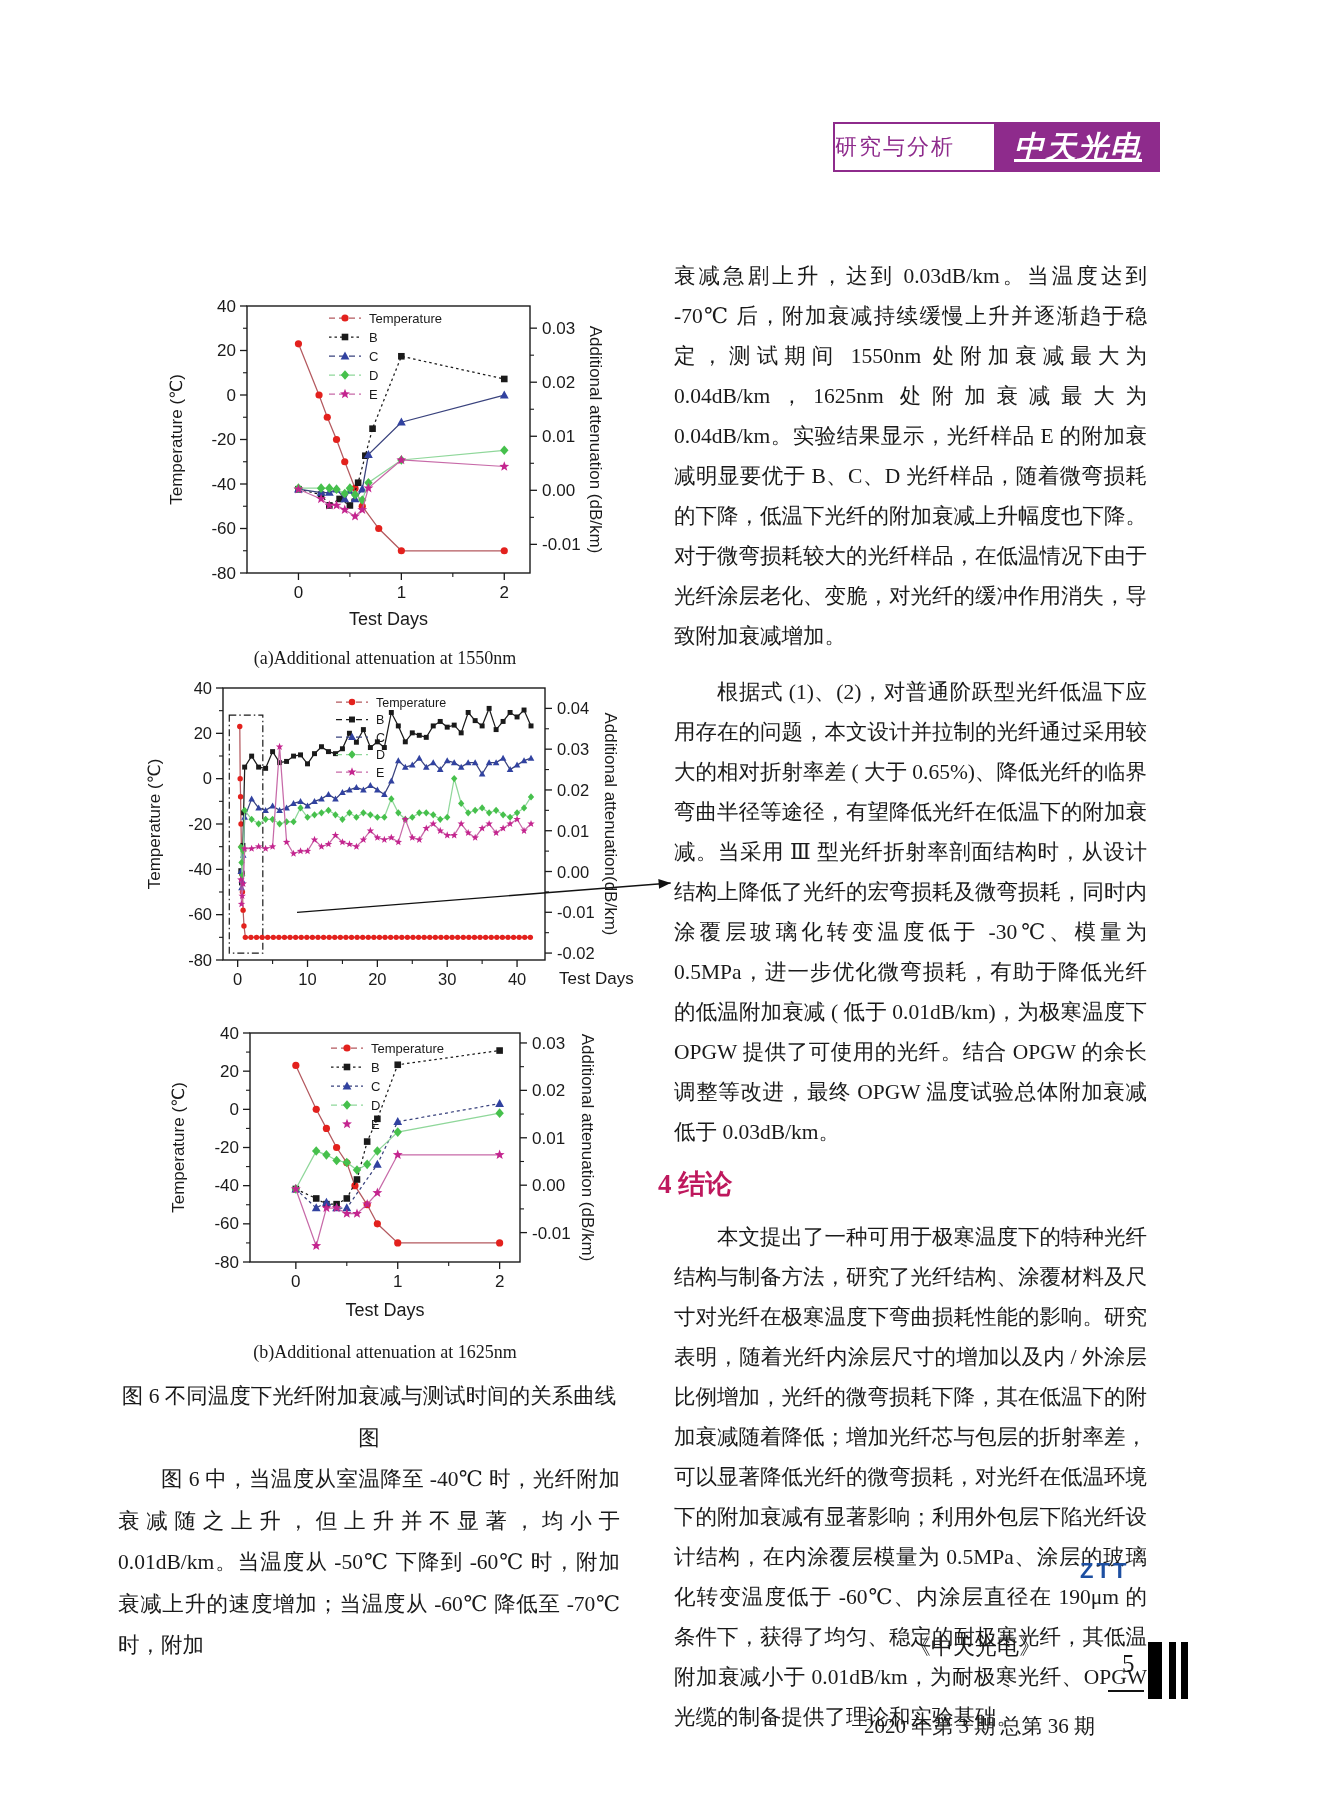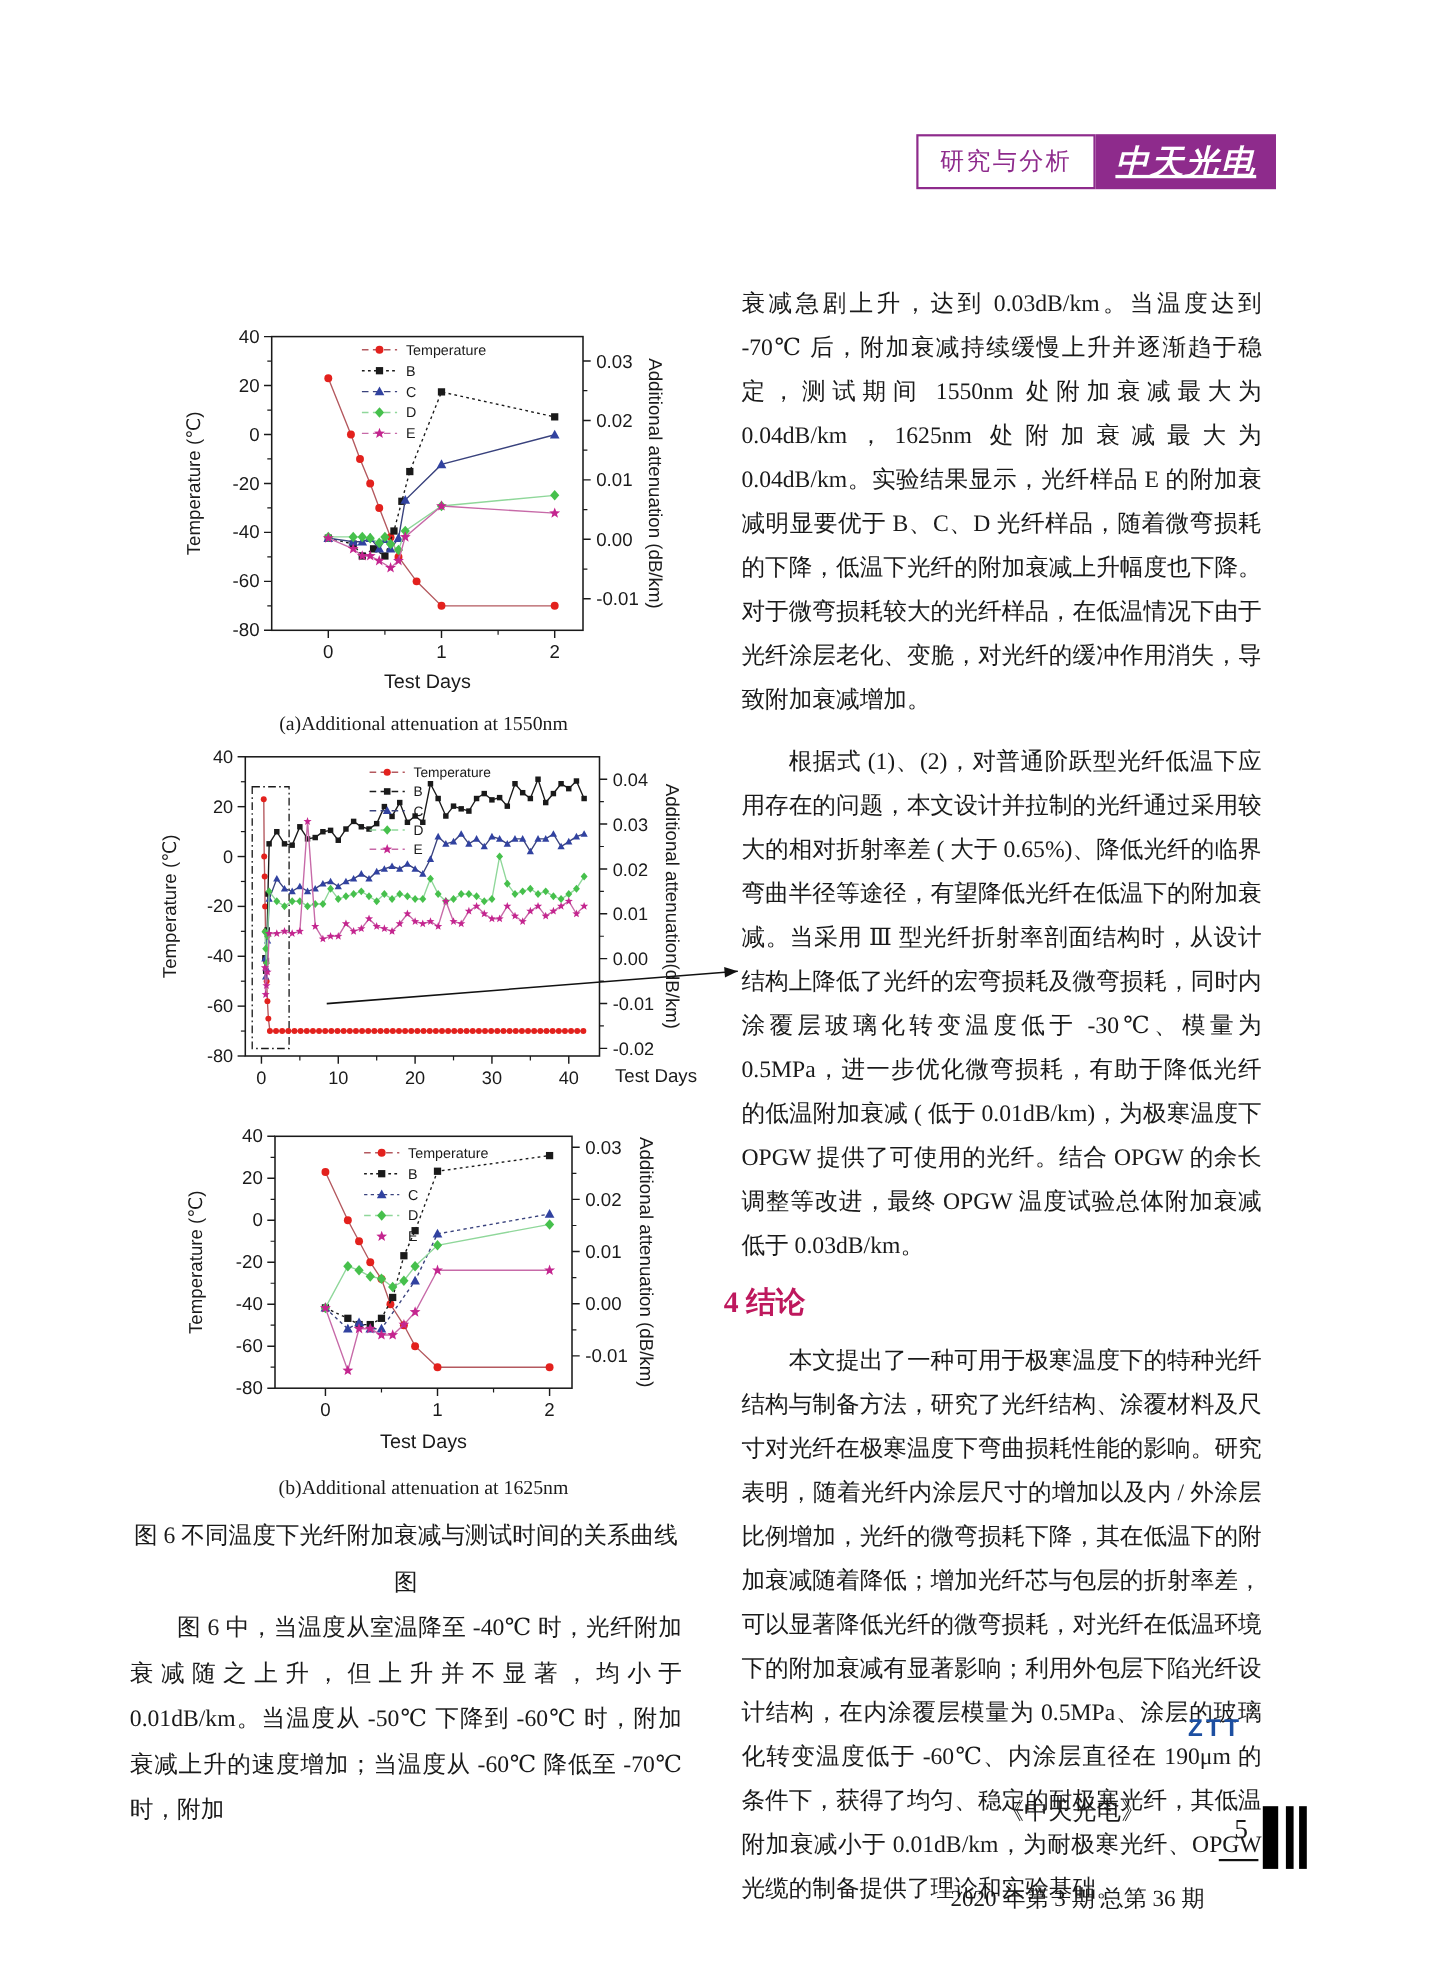--- a/index.html
+++ b/index.html
@@ -1,19 +1,19 @@
 <!DOCTYPE html>
 <html><head>
 <meta charset="utf-8">
 <style>
   html,body{margin:0;padding:0;background:#ffffff;}
   .page{position:relative;width:1323px;height:1796px;background:#fff;overflow:hidden;
         font-family:"Liberation Serif","DejaVu Serif",serif;color:#1a1a1a;}
   .hdr-tab{position:absolute;left:833px;top:122px;width:159px;height:46px;border:2px solid #8e2b8c;
-        display:flex;align-items:center;justify-content:center;font-size:22px;letter-spacing:2px;
+        display:flex;align-items:center;font-size:22px;letter-spacing:2px;
         font-family:"Liberation Sans","DejaVu Sans",sans-serif;}
   .hdr-brand{position:absolute;left:996px;top:122px;width:164px;height:50px;display:flex;align-items:center;
         justify-content:center;color:#fff;font-style:italic;font-weight:bold;font-size:30px;letter-spacing:2px;text-decoration:underline;}
   .chart-svg{position:absolute;z-index:1;}
   #chart-a{left:150px;top:268px;}
   #chart-b{left:130px;top:605px;}
   #chart-c{left:150px;top:1022px;}
   .fig-caption{position:absolute;left:150px;width:470px;text-align:center;font-size:18px;z-index:2;}
   #cap-a{top:648px;}
   #cap-b{top:1342px;}

